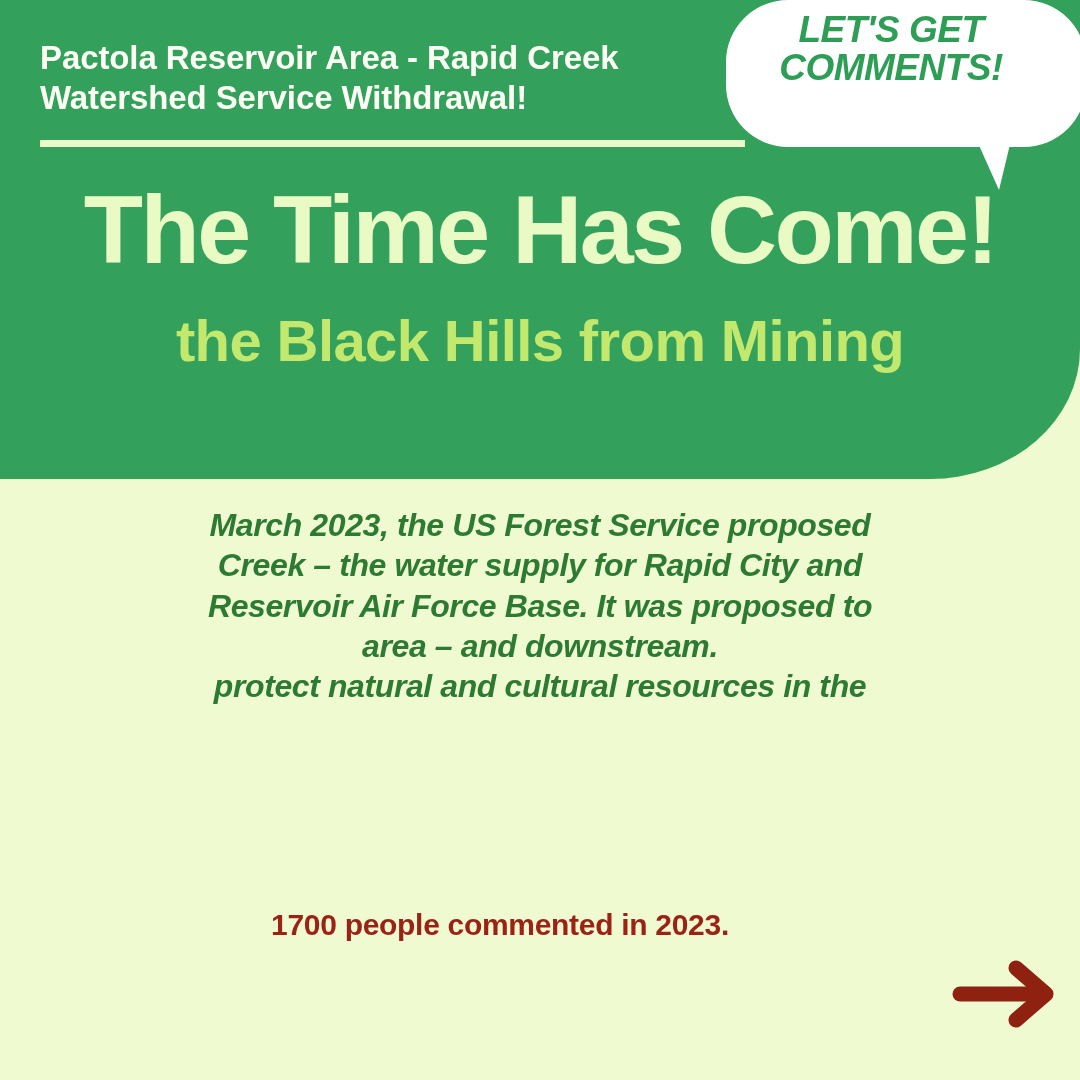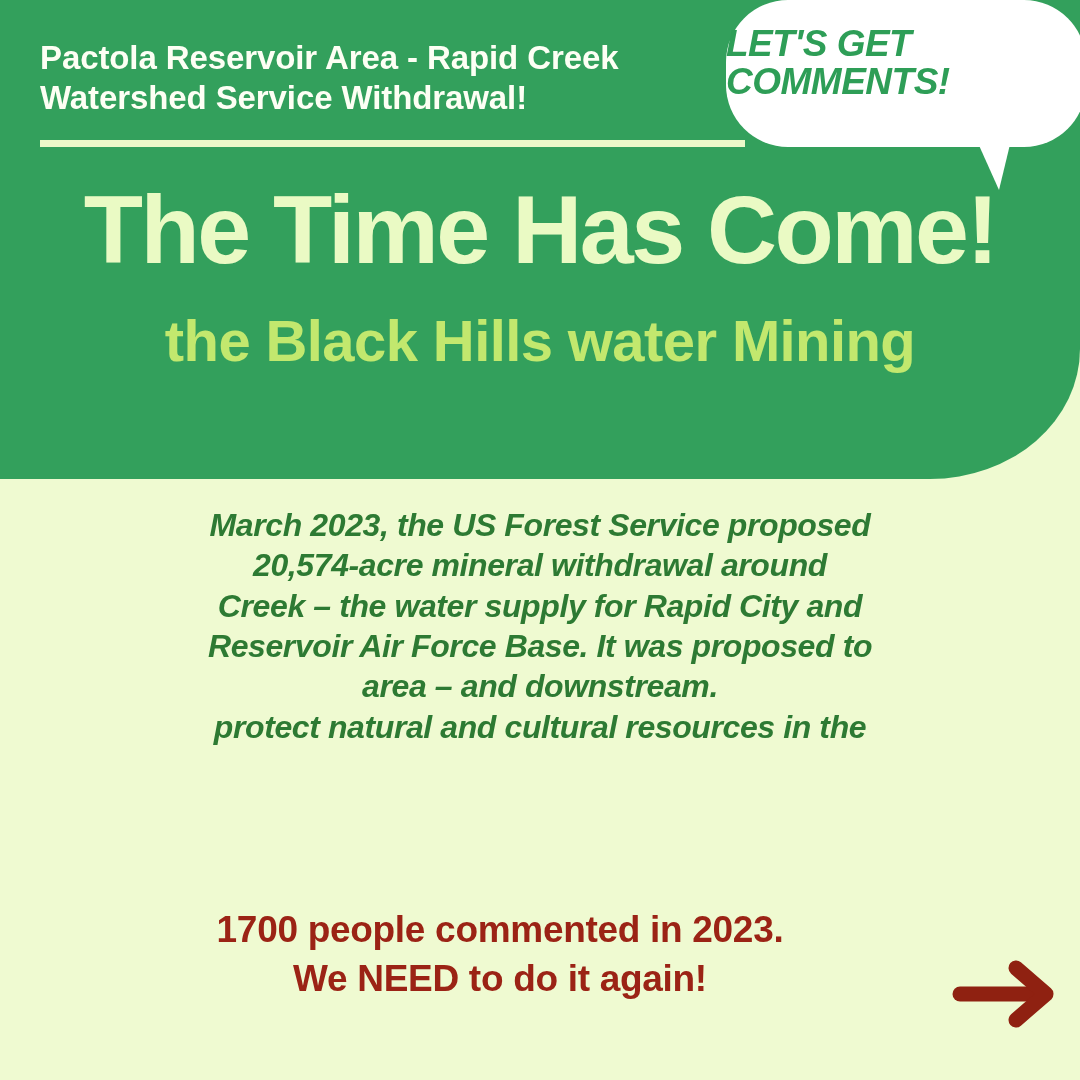--- a/index.html
+++ b/index.html
@@ -110,23 +110,23 @@
     top: 132px;
     width: 0;
     height: 0;
     border-left: 26px solid transparent;
     border-right: 14px solid transparent;
     border-top: 58px solid #ffffff;
   }
   .bubble-text {
     position: absolute;
     left: 0;
-    top: 25px;
+    top: 11px;
     width: 330px;
-    text-align: left;
+    text-align: center;
     font-style: italic;
     font-weight: 700;
     line-height: 1.03;
     letter-spacing: -0.5px;
   }
   .bb-l1 {
     display: block;
     color: #2e9e57;
     font-size: 37px;
   }
@@ -161,21 +161,21 @@
   .body-copy .l { display: block; }
 
   
   .cta {
     position: absolute;
     left: 60px;
     top: 905px;
     width: 880px;
     text-align: center;
     color: #9b2315;
-    font-size: 37px;
+    font-size: 30px;
     font-weight: 700;
     line-height: 1.33;
     letter-spacing: -0.3px;
     z-index: 2;
   }
   .cta .l { display: block; }
 
   .arrow {
     position: absolute;
     left: 950px;
@@ -192,44 +192,42 @@
 
   <div class="green-panel"></div>
 
   <div class="kicker">Pactola Reservoir Area - Rapid Creek Watershed Service Withdrawal!</div>
 
   <div class="rule"></div>
 
   <div class="headline">The Time Has Come!</div>
 
   <div class="subhead">
-    <span class="l">the Black Hills water Mining</span>
+    <span class="l">the Black Hills from Mining</span>
   </div>
 
   <div class="bubble-wrap">
     <div class="bubble-body"></div>
     <div class="bubble-tail"></div>
     <div class="bubble-text">
       <span class="bb-l1">LET'S GET</span>
       <span class="bb-l3">COMMENTS!</span>
     </div>
   </div>
 
   <div class="body-copy">
     <span class="l">March 2023, the US Forest Service proposed</span>
-    <span class="l">20,574-acre mineral withdrawal around</span>
     <span class="l">Creek – the water supply for Rapid City and</span>
     <span class="l">Reservoir Air Force Base.  It was proposed to</span>
     <span class="l">area – and downstream.</span>
     <span class="l">protect natural and cultural resources in the</span>
   </div>
 
   <div class="cta">
     <span class="l">1700 people commented in 2023.</span>
-    <span class="l">We NEED to do it again!</span>
   </div>
 
   <svg class="arrow" viewBox="0 0 112 68" aria-hidden="true">
     <line x1="10" y1="34" x2="92" y2="34" stroke="#8f2111" stroke-width="15" stroke-linecap="round"></line>
     <polyline points="66,8 96,34 66,60" fill="none" stroke="#8f2111" stroke-width="15" stroke-linecap="round" stroke-linejoin="round"></polyline>
   </svg>
 
 </div>
 
 </body></html>

